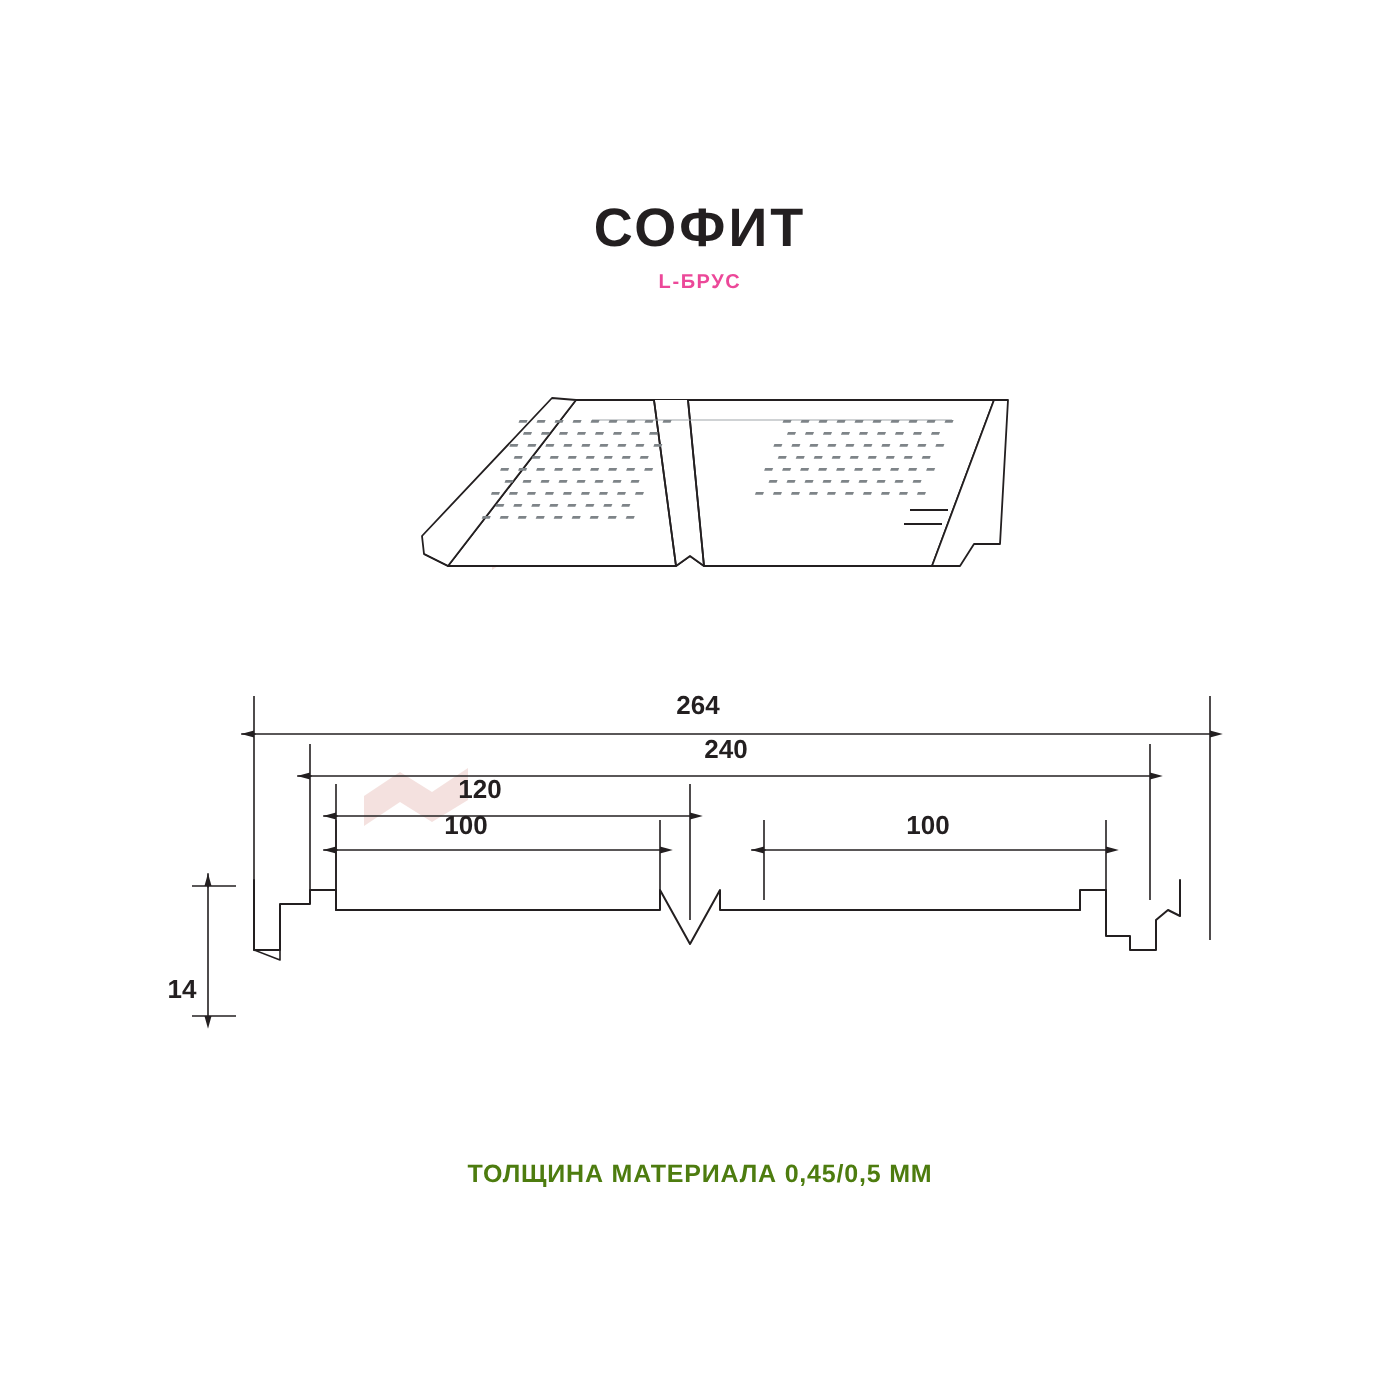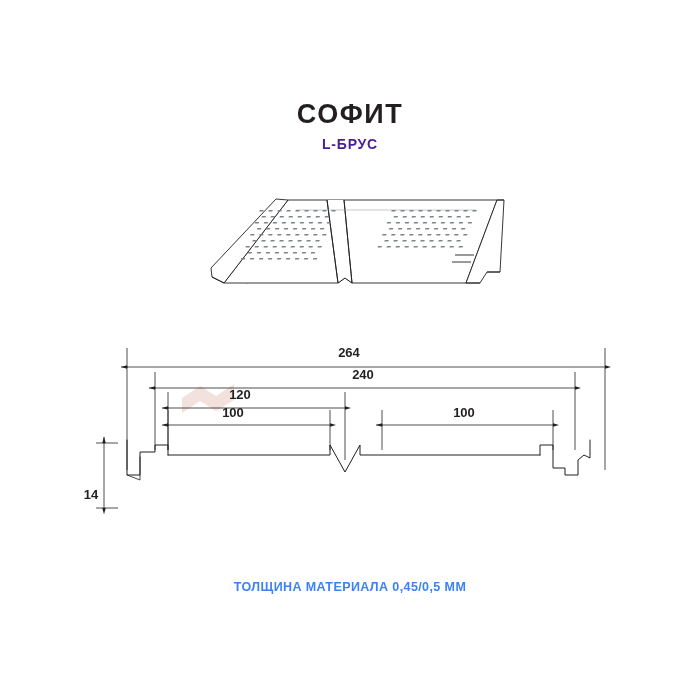--- a/index.html
+++ b/index.html
@@ -31,35 +31,35 @@
     font-weight: bold;
     letter-spacing: 1.5px;
     color: #231f20;
   }
   .subtitle {
     position: absolute;
     left: 0;
     top: 136px;
     width: 700px;
     text-align: center;
-    font-size: 14px;
+    font-size: 10px;
     font-weight: bold;
     letter-spacing: 0.8px;
-    color: #4c1d95;
+    color: #ec4899;
   }
   .footnote {
     position: absolute;
     left: 0;
     top: 580px;
     width: 700px;
     text-align: center;
     font-size: 12.5px;
     font-weight: bold;
     letter-spacing: 0.4px;
-    color: #3b82f6;
+    color: #4d7c0f;
   }
   svg.fig {
     position: absolute;
     left: 0;
     top: 0;
     width: 700px;
     height: 700px;
   }
   .wm {
     position: absolute;

